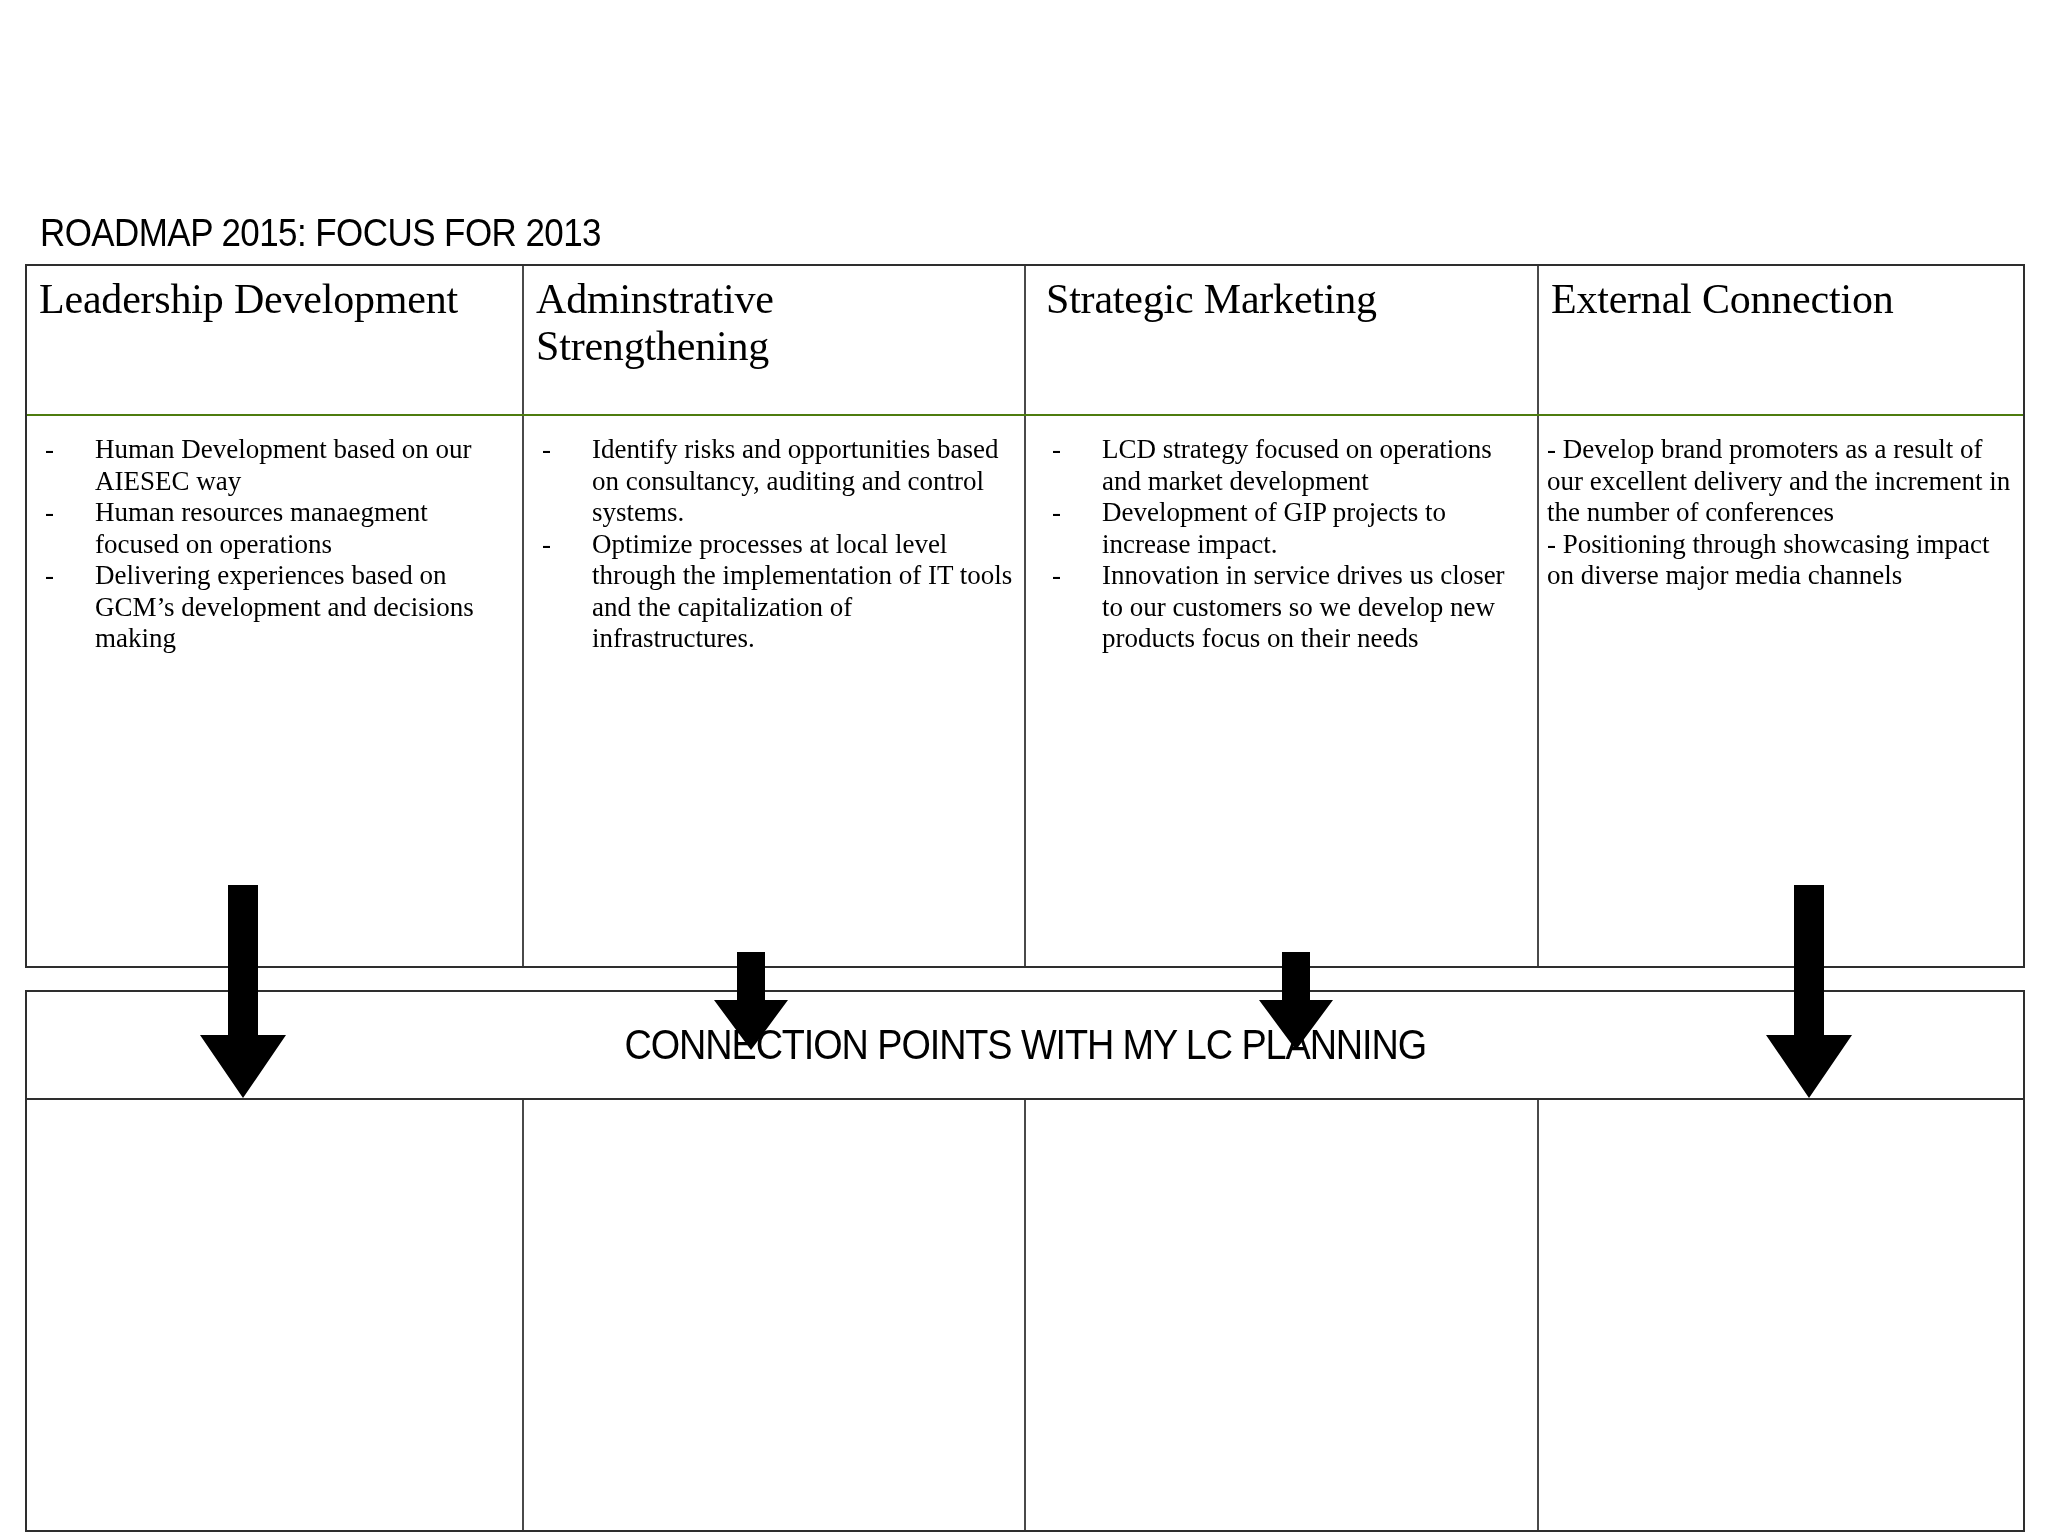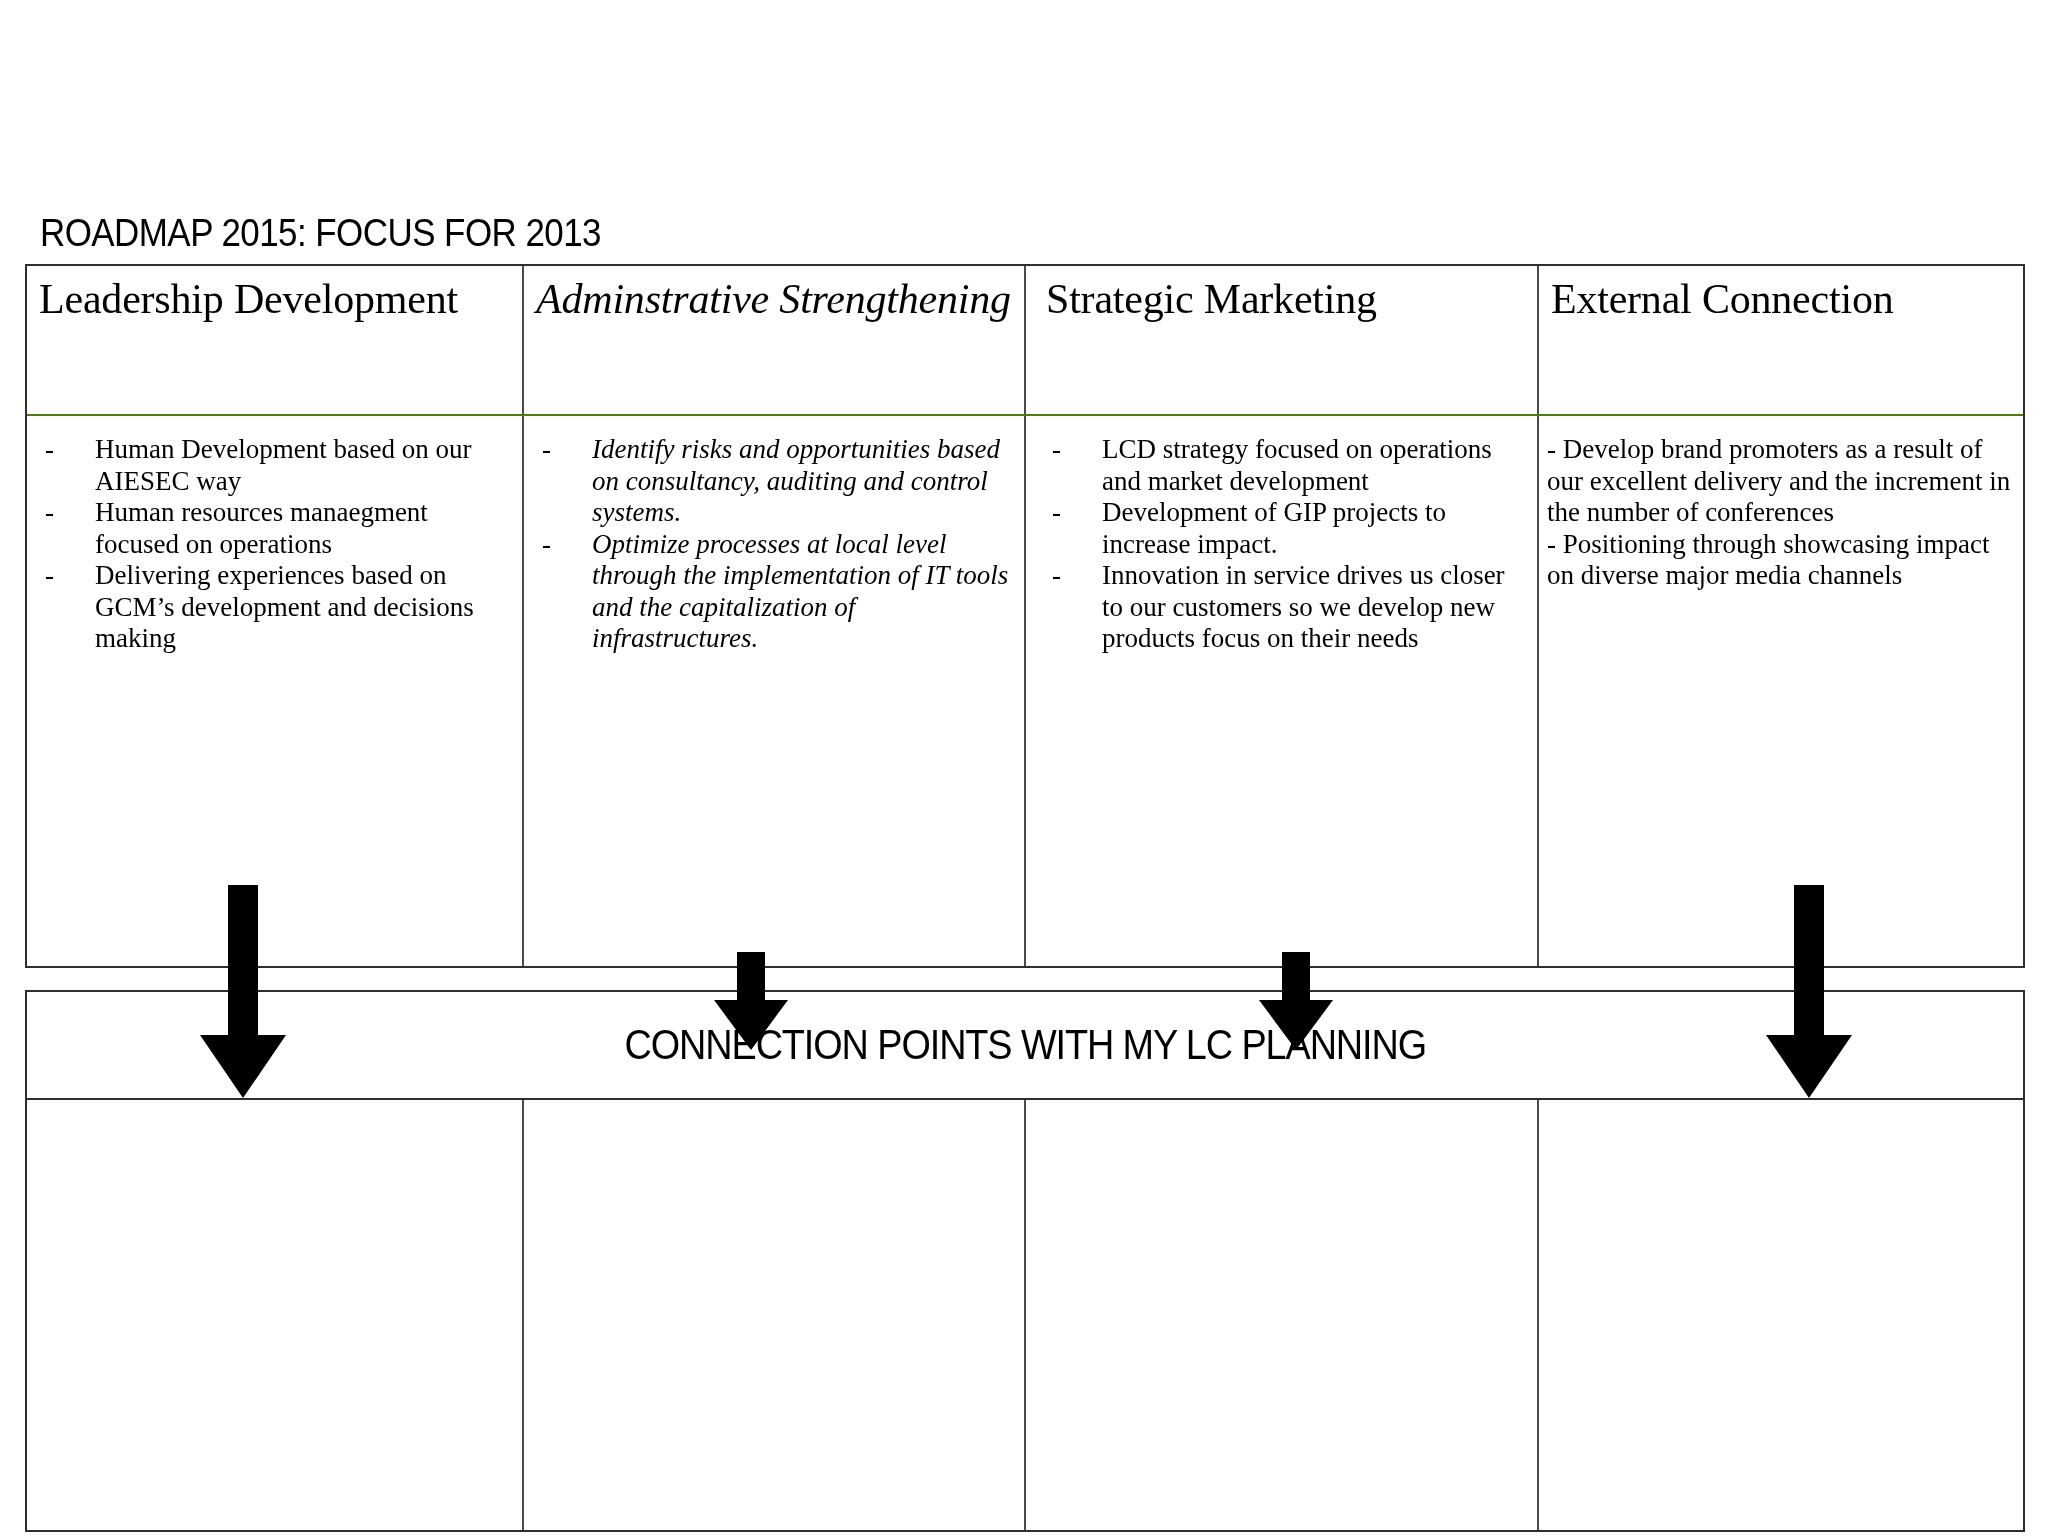--- a/index.html
+++ b/index.html
@@ -66,21 +66,21 @@
   }
   .col {
     box-sizing: border-box;
     border-right: 2px solid #4a4a4a;
     position: relative;
   }
   .col:last-child { border-right: none; }
 
   
   .c1 { width: 500px; }
-  .c2 { width: 505px; font-style: italic; }
+  .c2 { width: 505px; }
   .c3 { width: 508px; margin-left: 8px; }
   .c4 { width: 487px; }
 
   .col-title {
     padding: 10px 8px 0 12px;
     font-family: "Liberation Serif", serif;
     font-size: 42px;
     line-height: 1.12;
     color: #000000;
     letter-spacing: -0.2px;

